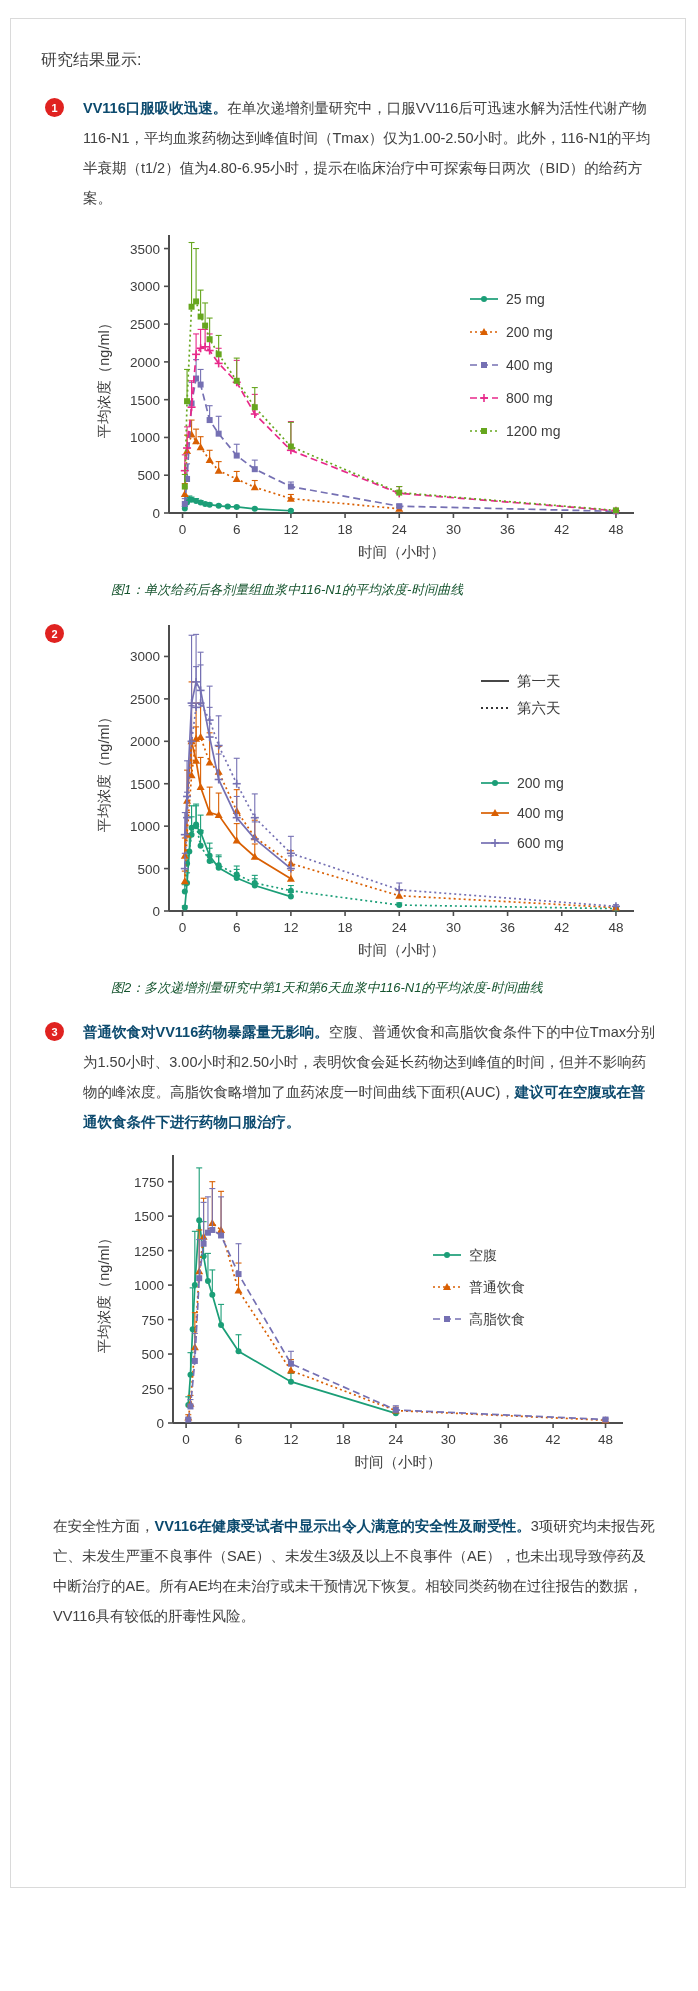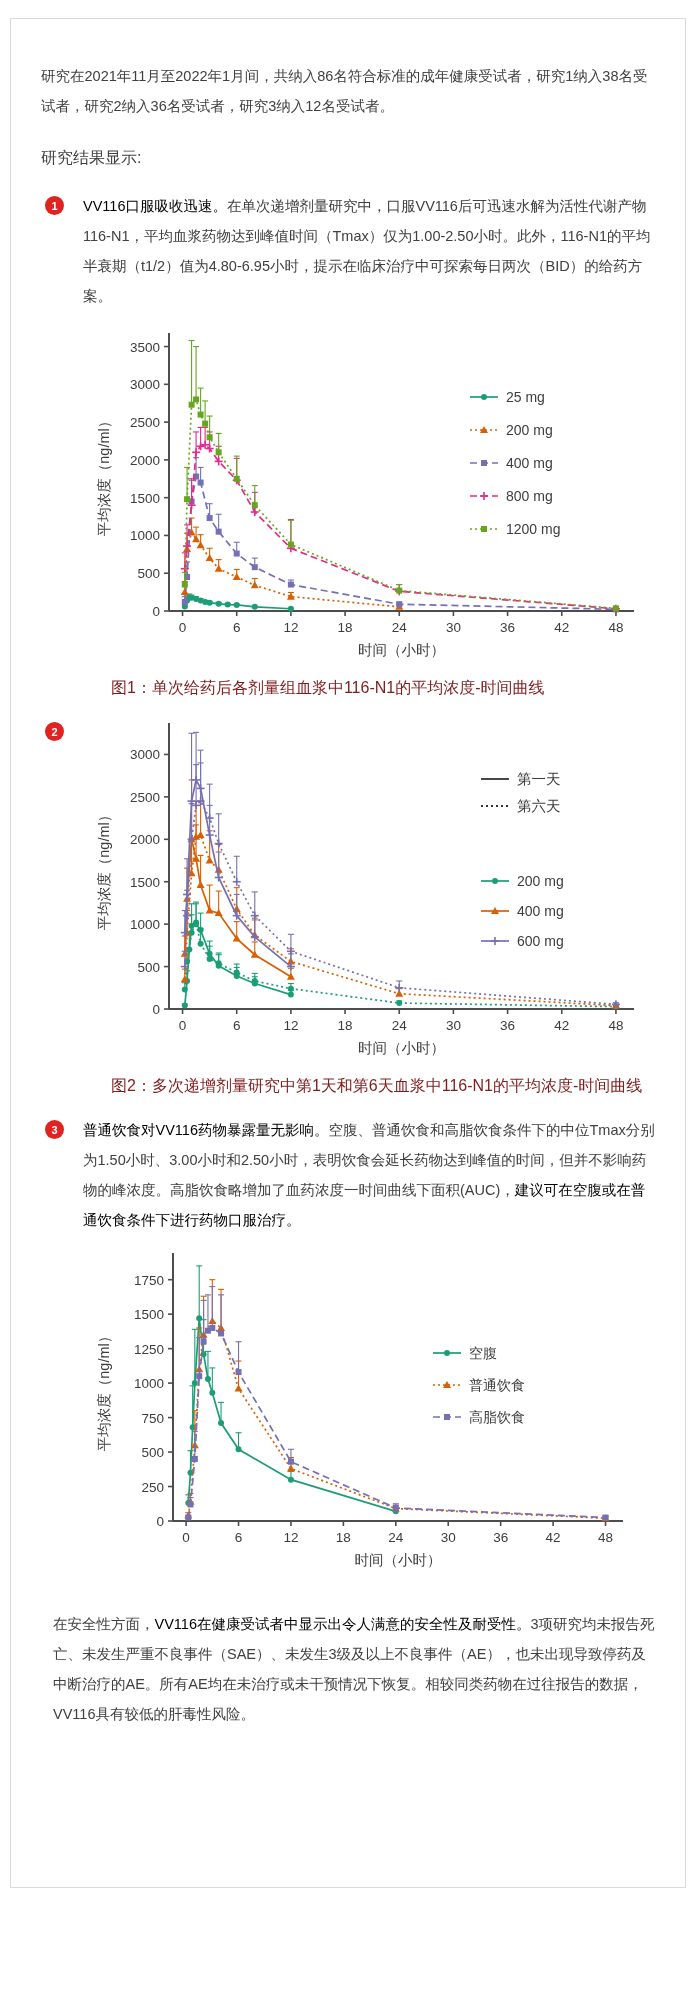--- a/index.html
+++ b/index.html
@@ -14,32 +14,31 @@
   }
   .intro{font-size:14.5px;line-height:30px;margin:14px 0 24px 0;}
   .results-heading{font-size:16px;line-height:26px;margin:0 0 4px 0;}
   .finding{position:relative;padding-left:42px;margin-top:20px;}
   .badge{
     position:absolute;left:4px;top:5px;width:19px;height:19px;border-radius:50%;
     background:#e02220;color:#fff;font-size:11px;font-weight:bold;
     display:flex;align-items:center;justify-content:center;
   }
   .finding-text{font-size:14.5px;line-height:30px;}
-  .lead,.tail{font-weight:normal;color:#000000;}
+  .lead,.tail{font-weight:bold;color:#0c4a6e;}
   .figure{margin:12px 0 0 2px;}
-  .caption{font-size:16px;color:#7f1d1d;margin:4px 0 14px 28px;line-height:18px;}
+  .caption{font-size:13px;font-style:italic;color:#14532d;margin:4px 0 14px 28px;line-height:18px;}
   .safety{font-size:14.5px;line-height:30px;margin:26px 0 0 12px;}
   svg text{font-family:"Liberation Sans",sans-serif;}
 </style>
 </head>
 <body>
 
 <div class="card">
 
-  <p class="intro">研究在2021年11月至2022年1月间，共纳入86名符合标准的成年健康受试者，研究1纳入38名受试者，研究2纳入36名受试者，研究3纳入12名受试者。</p>
 
   <p class="results-heading">研究结果显示:</p>
 
   <div class="finding">
     <span class="badge">1</span>
     <div class="finding-text">
       <span class="lead">VV116口服吸收迅速。</span><span>在单次递增剂量研究中，口服VV116后可迅速水解为活性代谢产物116-N1，平均血浆药物达到峰值时间（Tmax）仅为1.00-2.50小时。此外，116-N1的平均半衰期（t1/2）值为4.80-6.95小时，提示在临床治疗中可探索每日两次（BID）的给药方案。</span><span class="tail"></span>
     </div>
     <div class="figure"><svg width="565" height="348" viewBox="0 0 565 348">
           <line x1="84" y1="10" x2="84" y2="288" stroke="#4d4d4d" stroke-width="2"></line>

